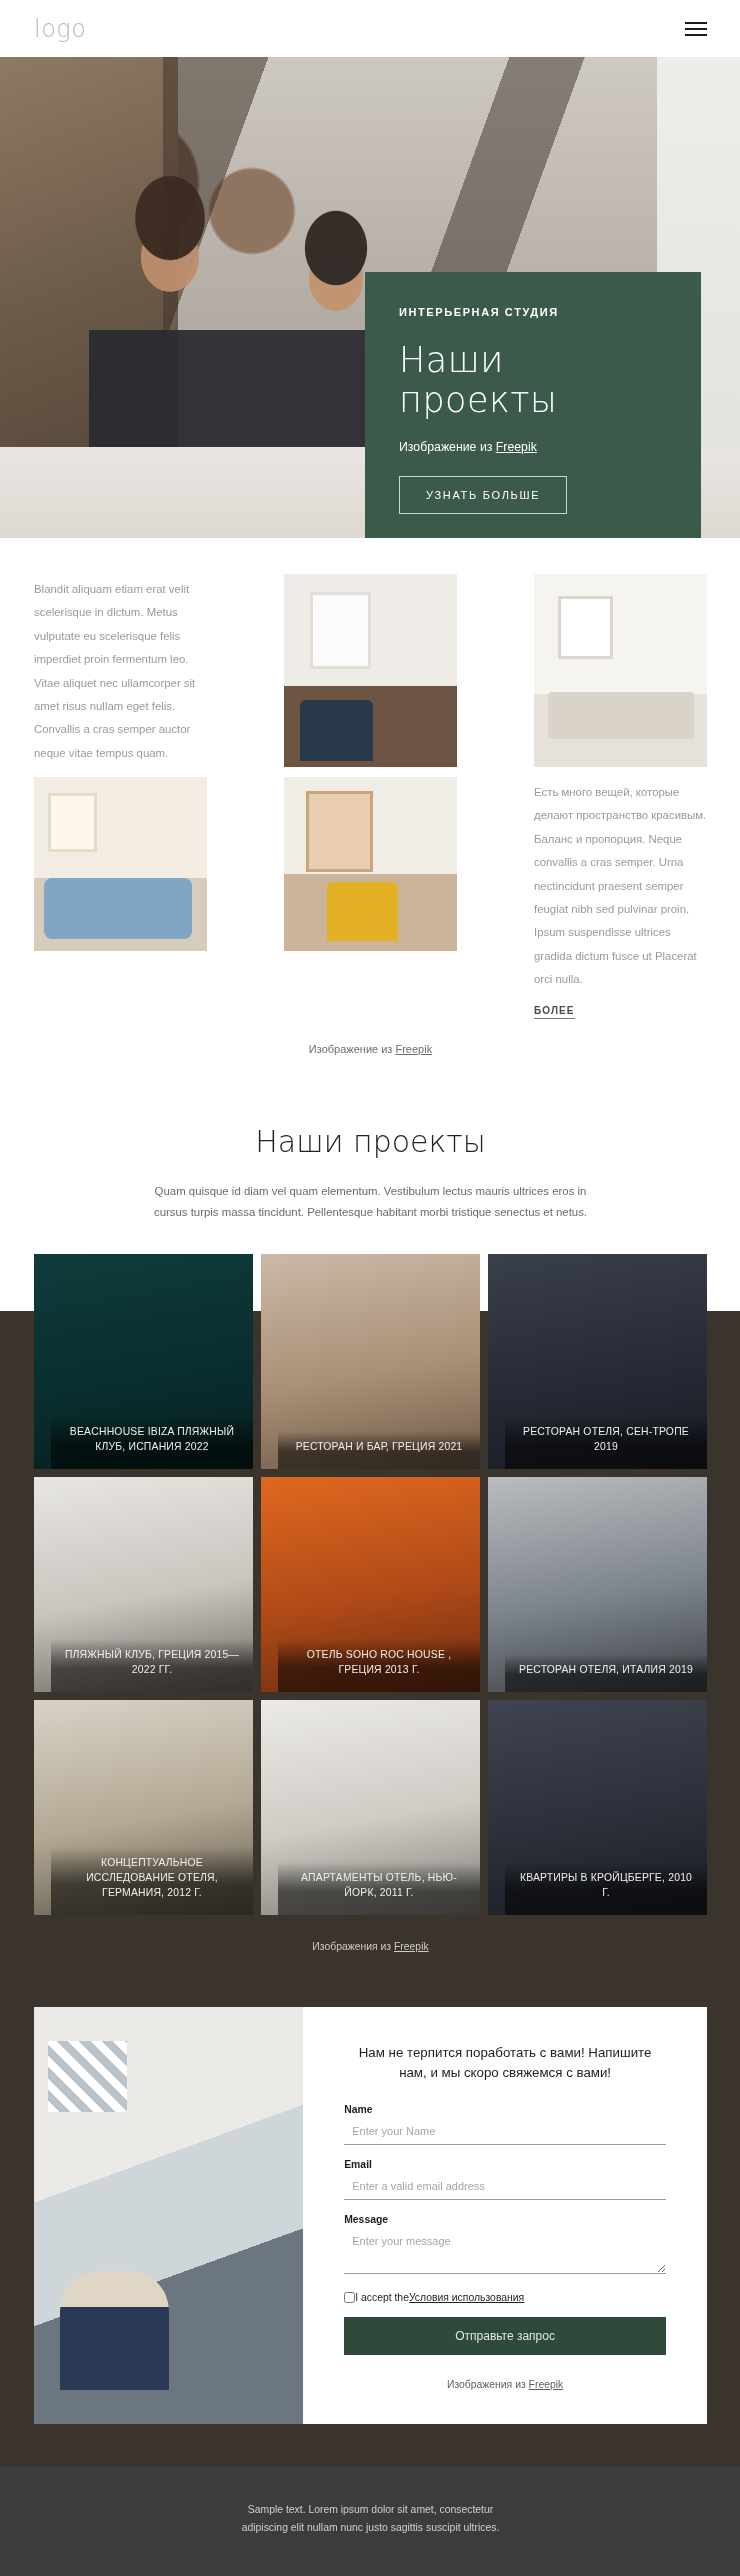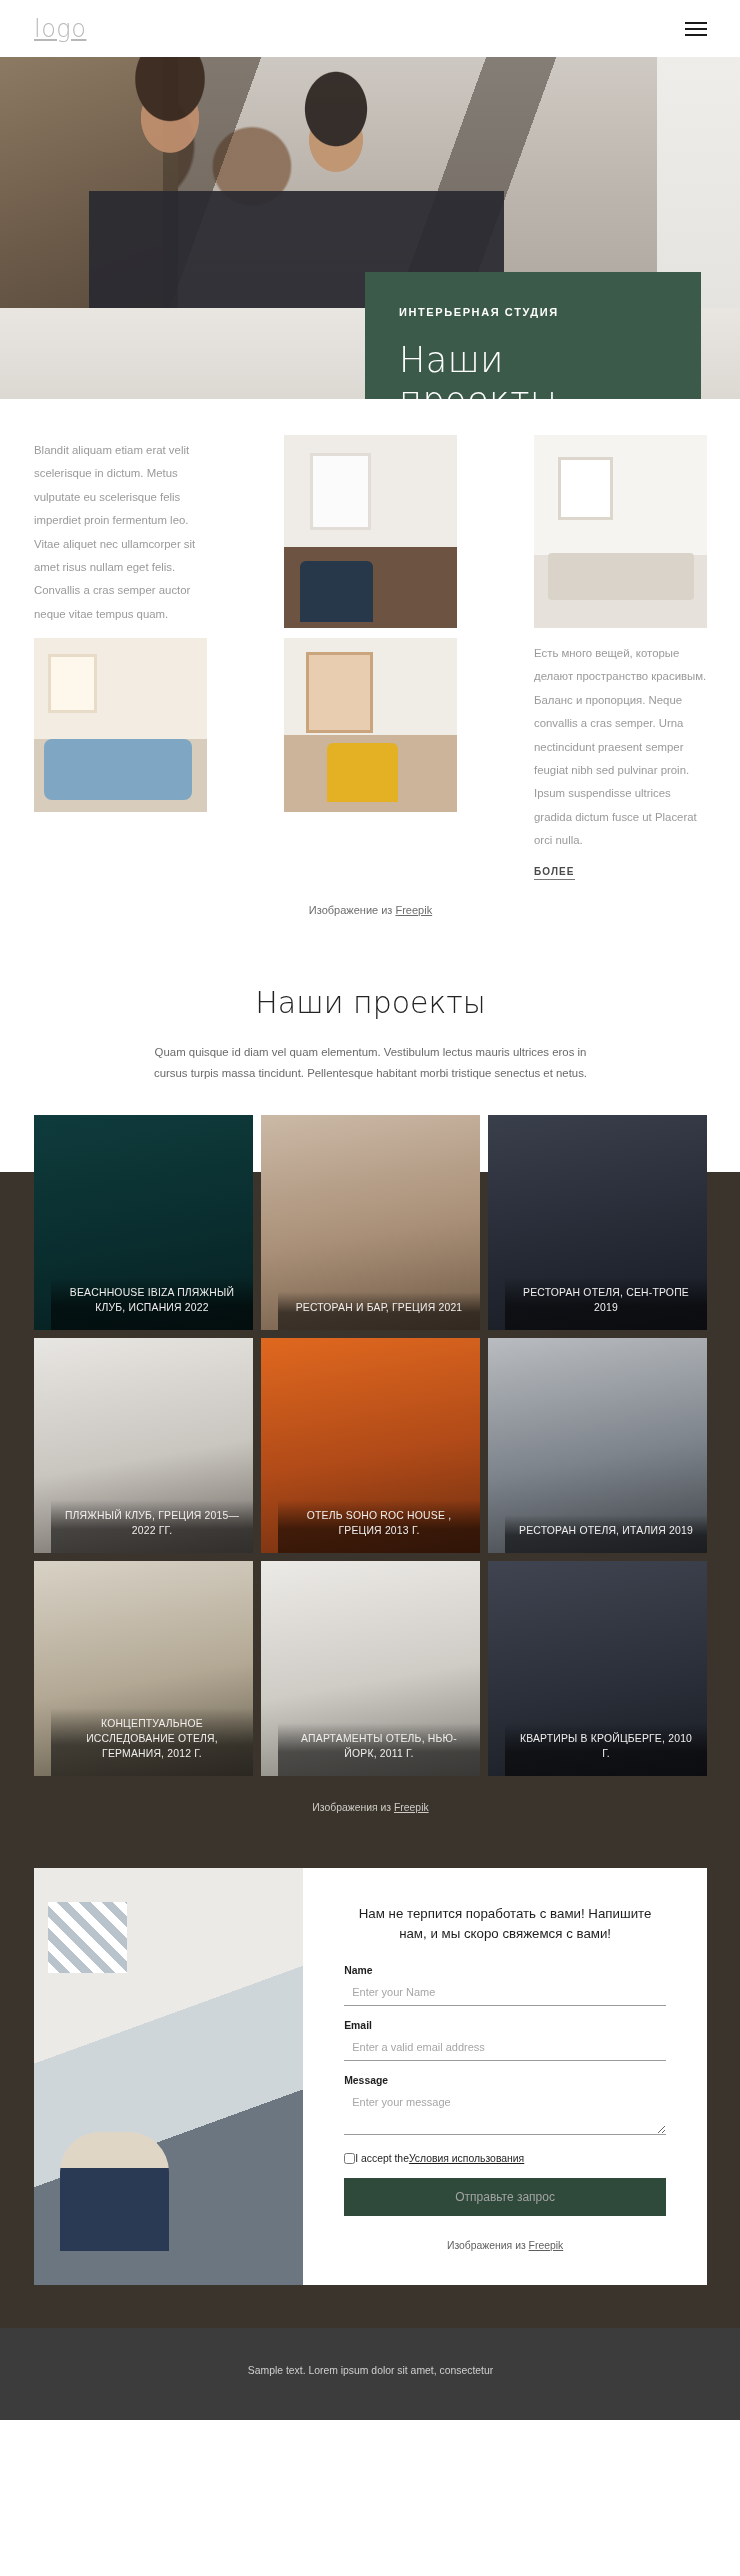--- a/index.html
+++ b/index.html
@@ -13,30 +13,30 @@
   }
 
   
   .header {
     height:57px; background:#ffffff;
     display:flex; align-items:center; justify-content:space-between;
     padding:0 34px;
   }
   .logo {
     font-size:24px; color:#b7b7b7; font-weight:300;
-    letter-spacing:0.5px; font-family:"DejaVu Sans", sans-serif;text-decoration:underline;
+    letter-spacing:0.5px; font-family:"DejaVu Sans", sans-serif;
   }
   .burger { width:22px; cursor:pointer; }
   .burger span {
     display:block; height:2px; background:#1a1a1a; margin:4px 0;
   }
 
   
   .hero {
-    position:relative; height:342px; overflow:hidden;
+    position:relative; height:481px; overflow:hidden;
     background:#d4d0cb;
   }
   .hero-photo {
     position:absolute; inset:0;
     background:
       radial-gradient(circle at 18% 26%, #6a5546 0 9%, transparent 9.5%),
       radial-gradient(circle at 34% 32%, #8a6e57 0 7%, transparent 7.5%),
       linear-gradient(180deg,#cfcac4 0%,#b9b2aa 40%,#9c958c 100%);
   }
   .hero-photo::before {
@@ -210,21 +210,21 @@
   }
   .field input::placeholder, .field textarea::placeholder { color:#a6a6a6; }
   .field textarea { height:43px; resize:vertical; }
   .accept {
     display:flex; align-items:center; 
     font-size:10.4px; color:#1e1e1e; margin:10px 0 14px 0;
   }
   .accept input { width:11px; height:11px; }
   .accept a { color:#1e1e1e; }
   .submit-btn {
-    width:100%; background:#2f4a3b; border:0; color:#a3a3a3;
+    width:100%; background:#2f4a3b; border:0; color:#e5e5e5;
     font-size:12px; padding:12px 0; cursor:pointer;
     font-family:"Liberation Sans", sans-serif;
   }
   .form-credit {
     text-align:center; font-size:10.4px; color:#5f5f5f; margin-top:24px;
   }
   .form-credit a { color:#5f5f5f; }
 
   
   .footer {
@@ -353,14 +353,15 @@
 
       <button class="submit-btn">Отправьте запрос</button>
 
       <div class="form-credit"><span>Изображения из </span><a href="#">Freepik</a></div>
     </div>
   </div>
 </div>
 
 <div class="footer">
   <div>Sample text. Lorem ipsum dolor sit amet, consectetur</div>
+  <div>adipiscing elit nullam nunc justo sagittis suscipit ultrices.</div>
 </div>
 
 
 </body></html>

